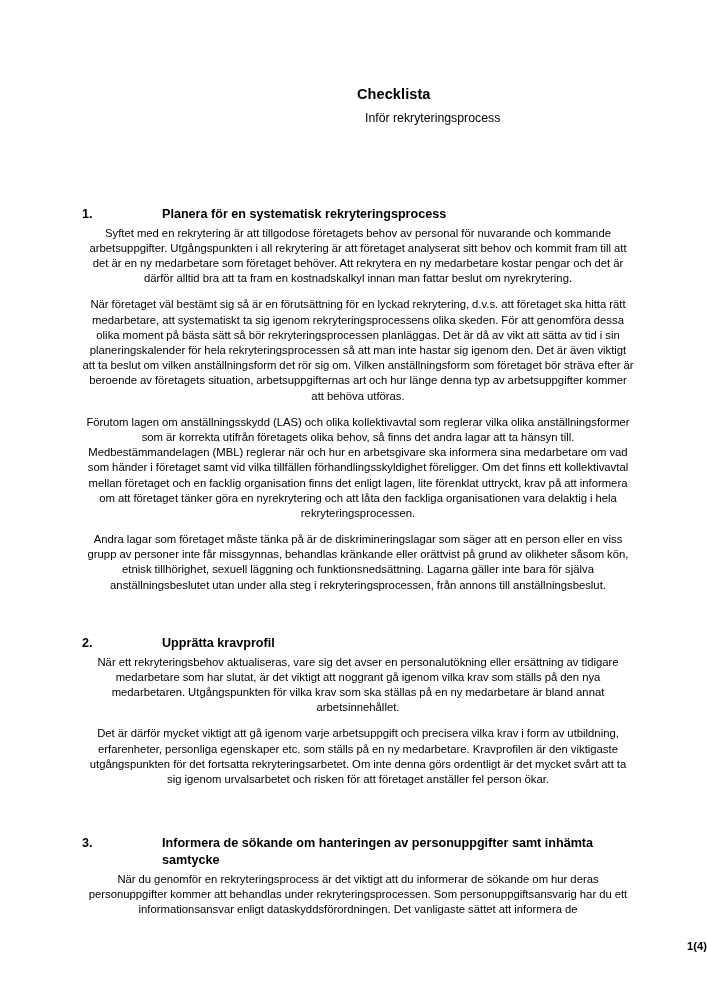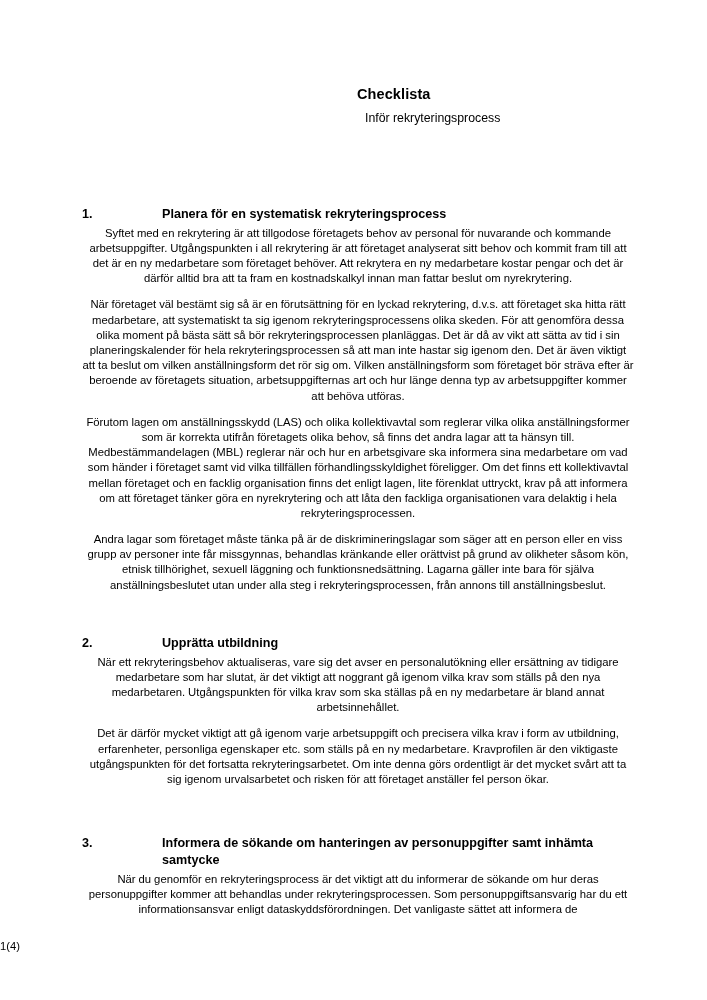--- a/index.html
+++ b/index.html
@@ -86,24 +86,25 @@
 
   .section-gap-2 { height: 31px; }
   .section-gap-3 { height: 37px; }
 
   
   .footer {
     position: absolute;
     left: 0;
     top: 940px;
     width: 707px;
-    text-align: left;
+    text-align: right;
     font-size: 11.2px;
     line-height: 1.2;
     color: #000000;
+    font-weight: bold;
   }
 </style>
 </head>
 <body>
 
 <div class="page">
 
   <div class="title-block">
     <div class="doc-title">Checklista</div>
     <div class="doc-subtitle">Inför rekryteringsprocess</div>
@@ -117,21 +118,21 @@
     </div>
     <p class="para">Syftet med en rekrytering är att tillgodose företagets behov av personal för nuvarande och kommande arbetsuppgifter. Utgångspunkten i all rekrytering är att företaget analyserat sitt behov och kommit fram till att det är en ny medarbetare som företaget behöver. Att rekrytera en ny medarbetare kostar pengar och det är därför alltid bra att ta fram en kostnadskalkyl innan man fattar beslut om nyrekrytering.</p>
     <p class="para">När företaget väl bestämt sig så är en förutsättning för en lyckad rekrytering, d.v.s. att företaget ska hitta rätt medarbetare, att systematiskt ta sig igenom rekryteringsprocessens olika skeden. För att genomföra dessa olika moment på bästa sätt så bör rekryteringsprocessen planläggas. Det är då av vikt att sätta av tid i sin planeringskalender för hela rekryteringsprocessen så att man inte hastar sig igenom den. Det är även viktigt att ta beslut om vilken anställningsform det rör sig om. Vilken anställningsform som företaget bör sträva efter är beroende av företagets situation, arbetsuppgifternas art och hur länge denna typ av arbetsuppgifter kommer att behöva utföras.</p>
     <p class="para">Förutom lagen om anställningsskydd (LAS) och olika kollektivavtal som reglerar vilka olika anställningsformer som är korrekta utifrån företagets olika behov, så finns det andra lagar att ta hänsyn till. Medbestämmandelagen (MBL) reglerar när och hur en arbetsgivare ska informera sina medarbetare om vad som händer i företaget samt vid vilka tillfällen förhandlingsskyldighet föreligger. Om det finns ett kollektivavtal mellan företaget och en facklig organisation finns det enligt lagen, lite förenklat uttryckt, krav på att informera om att företaget tänker göra en nyrekrytering och att låta den fackliga organisationen vara delaktig i hela rekryteringsprocessen.</p>
     <p class="para">Andra lagar som företaget måste tänka på är de diskrimineringslagar som säger att en person eller en viss grupp av personer inte får missgynnas, behandlas kränkande eller orättvist på grund av olikheter såsom kön, etnisk tillhörighet, sexuell läggning och funktionsnedsättning. Lagarna gäller inte bara för själva anställningsbeslutet utan under alla steg i rekryteringsprocessen, från annons till anställningsbeslut.</p>
 
     <div class="section-gap-2"></div>
 
     <div class="section-heading">
       <span class="sec-num">2.</span>
-      <span class="sec-text">Upprätta utbildning</span>
+      <span class="sec-text">Upprätta kravprofil</span>
     </div>
     <p class="para">När ett rekryteringsbehov aktualiseras, vare sig det avser en personalutökning eller ersättning av tidigare medarbetare som har slutat, är det viktigt att noggrant gå igenom vilka krav som ställs på den nya medarbetaren. Utgångspunkten för vilka krav som ska ställas på en ny medarbetare är bland annat arbetsinnehållet.</p>
     <p class="para">Det är därför mycket viktigt att gå igenom varje arbetsuppgift och precisera vilka krav i form av utbildning, erfarenheter, personliga egenskaper etc. som ställs på en ny medarbetare. Kravprofilen är den viktigaste utgångspunkten för det fortsatta rekryteringsarbetet. Om inte denna görs ordentligt är det mycket svårt att ta sig igenom urvalsarbetet och risken för att företaget anställer fel person ökar.</p>
 
     <div class="section-gap-3"></div>
 
     <div class="section-heading">
       <span class="sec-num">3.</span>
       <span class="sec-text">Informera de sökande om hanteringen av personuppgifter samt inhämta samtycke</span>
     </div>

